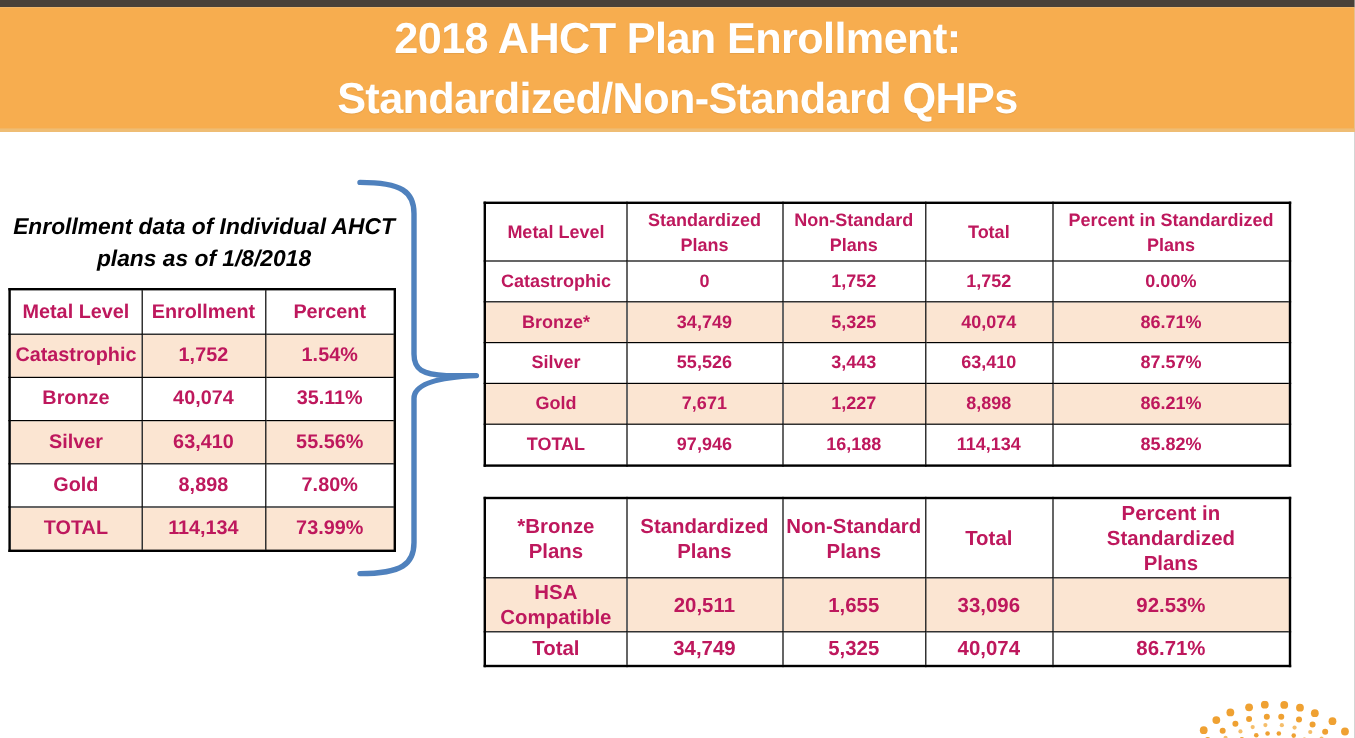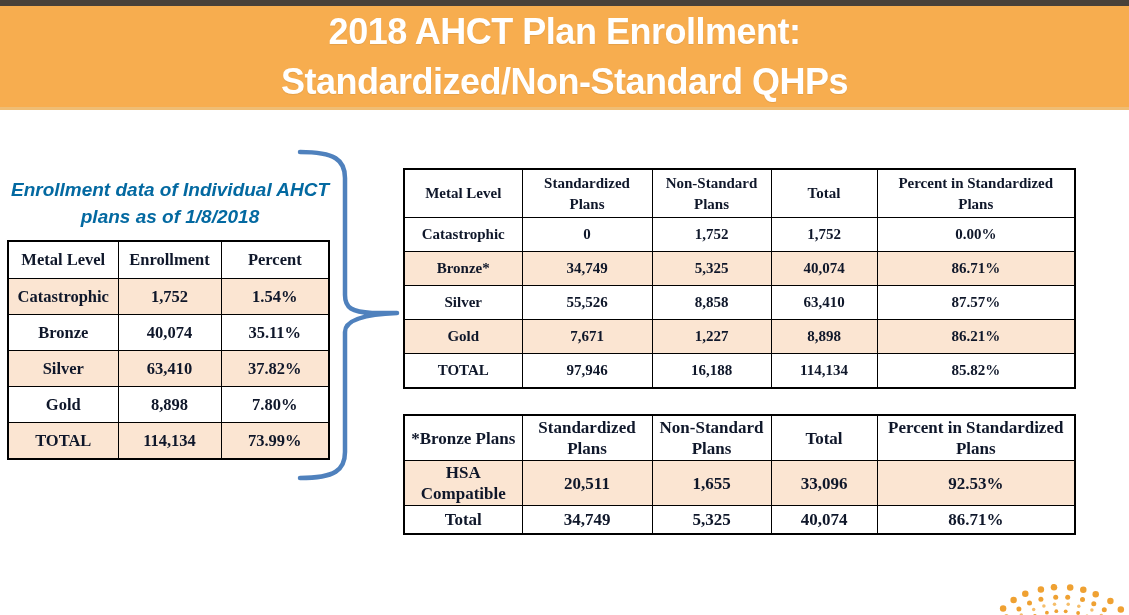--- a/index.html
+++ b/index.html
@@ -31,33 +31,32 @@
     letter-spacing:-0.5px;
     text-shadow:0 1px 1px rgba(0,0,0,0.08);
     white-space:nowrap;
   }
   
   .caption{
     position:absolute;left:0;top:176px;width:340px;
     text-align:center;
     font-weight:bold;font-style:italic;
     font-size:19px;line-height:27px;
-    color:#0369a1;
+    color:#000000;
   }
   .caption div{white-space:nowrap;}
   
   table.data-table{
     position:absolute;
     border-collapse:collapse;
     table-layout:fixed;
     background:#ffffff;
-    color:#0f172a;
+    color:#be185d;
     font-weight:bold;
     text-align:center;
-    font-family:Liberation Serif, serif;
   }
   table.data-table,
   table.data-table th,
   table.data-table td{
     border:1.5px solid #000000;
   }
   table.data-table{border-width:2px;}
   table.data-table th,
   table.data-table td{
     vertical-align:middle;
@@ -129,21 +128,21 @@
           <td>1.54%</td>
         </tr>
         <tr>
           <td>Bronze</td>
           <td>40,074</td>
           <td>35.11%</td>
         </tr>
         <tr class="shaded">
           <td>Silver</td>
           <td>63,410</td>
-          <td>37.82%</td>
+          <td>55.56%</td>
         </tr>
         <tr>
           <td>Gold</td>
           <td>8,898</td>
           <td>7.80%</td>
         </tr>
         <tr class="shaded">
           <td>TOTAL</td>
           <td>114,134</td>
           <td>73.99%</td>
@@ -193,21 +192,21 @@
         <tr class="shaded">
           <td>Bronze*</td>
           <td>34,749</td>
           <td>5,325</td>
           <td>40,074</td>
           <td>86.71%</td>
         </tr>
         <tr>
           <td>Silver</td>
           <td>55,526</td>
-          <td>8,858</td>
+          <td>3,443</td>
           <td>63,410</td>
           <td>87.57%</td>
         </tr>
         <tr class="shaded">
           <td>Gold</td>
           <td>7,671</td>
           <td>1,227</td>
           <td>8,898</td>
           <td>86.21%</td>
         </tr>

